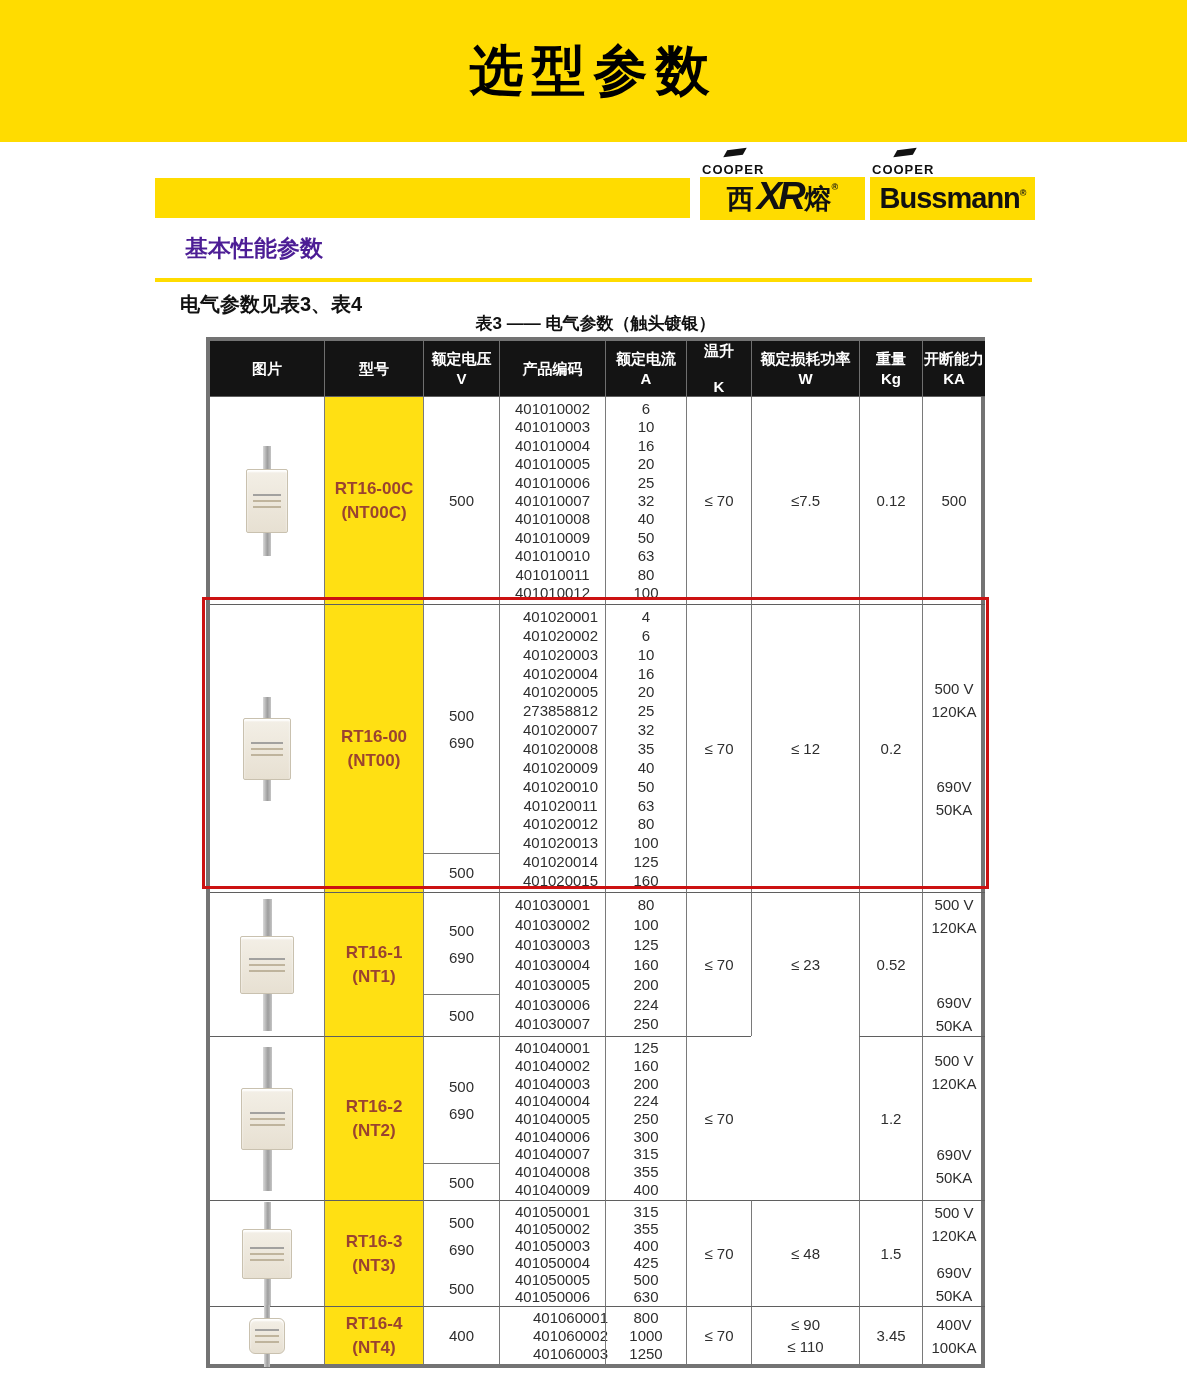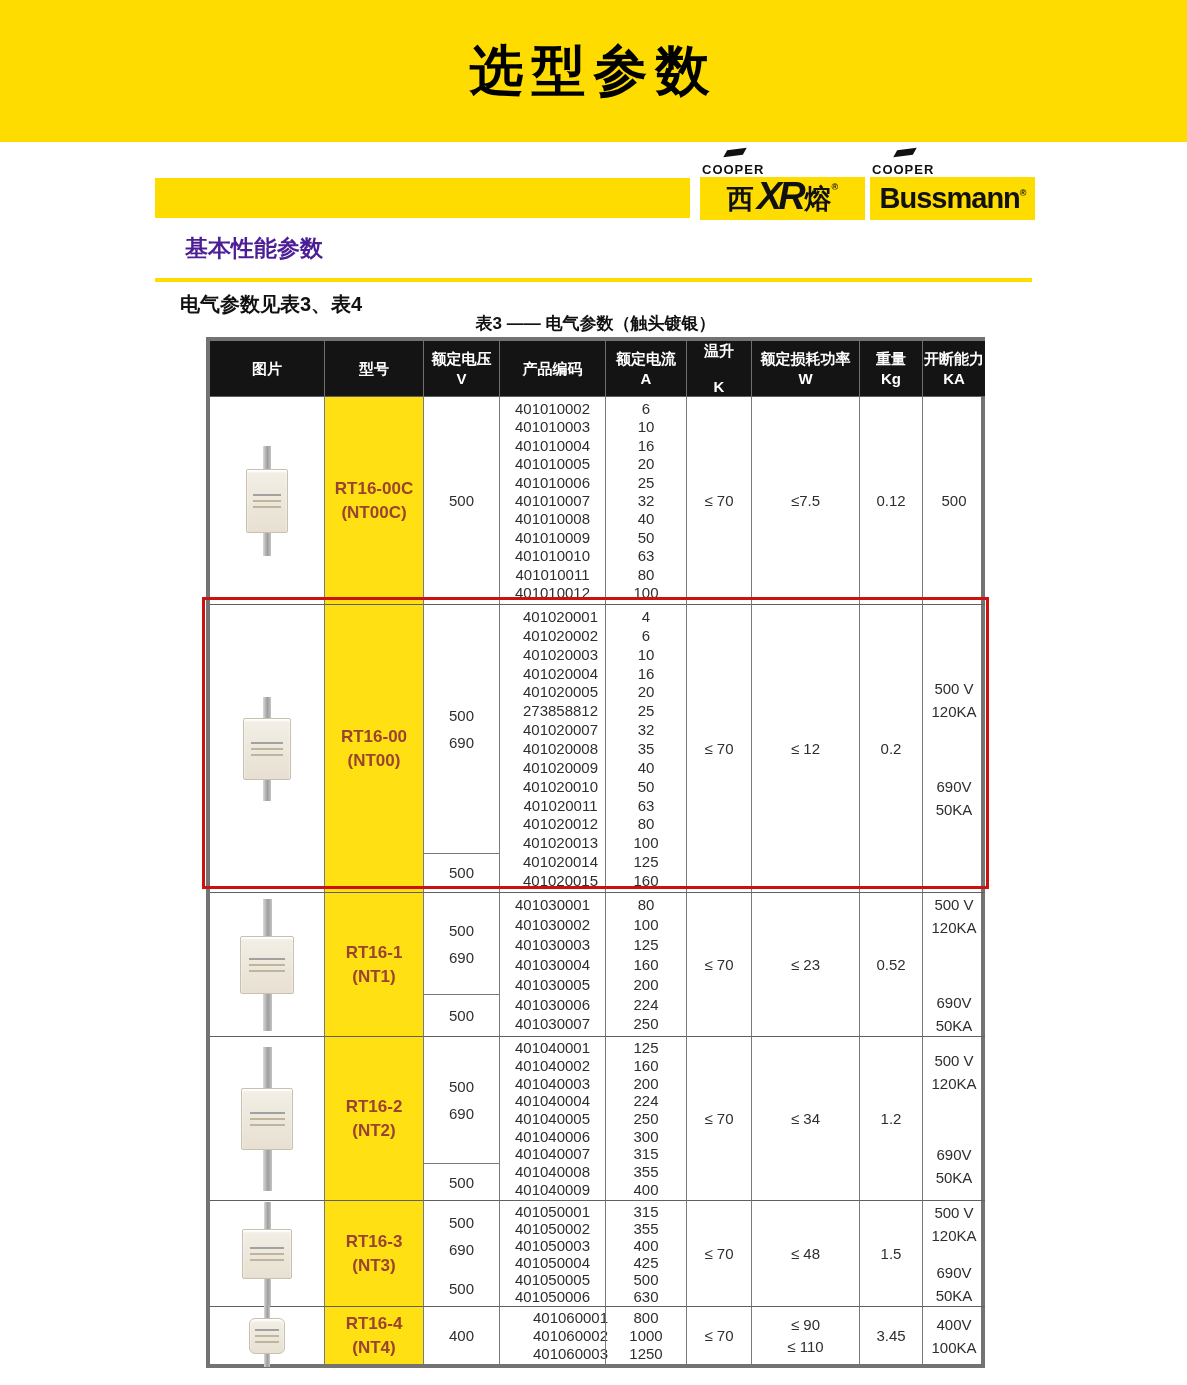--- a/index.html
+++ b/index.html
@@ -381,23 +381,20 @@
       <div class="ln">160</div>
       <div class="ln">200</div>
       <div class="ln">224</div>
       <div class="ln">250</div>
       <div class="ln">300</div>
       <div class="ln">315</div>
       <div class="ln">355</div>
       <div class="ln">400</div>
     </div>
     <div class="cell center" style="grid-area: 5 / 6;">≤ 70</div>
-    <div class="cell center" style="grid-area: 5 / 7;">
-      <div class="ln">≤ 34</div>
-    </div>
     <div class="cell center" style="grid-area: 5 / 8;">1.2</div>
     <div class="cell break gap-48" style="grid-area: 5 / 9;">
       <div class="bgroup">
         <div class="ln">500 V</div>
         <div class="ln">120KA</div>
       </div>
       <div class="bgroup">
         <div class="ln">690V</div>
         <div class="ln">50KA</div>
       </div>

